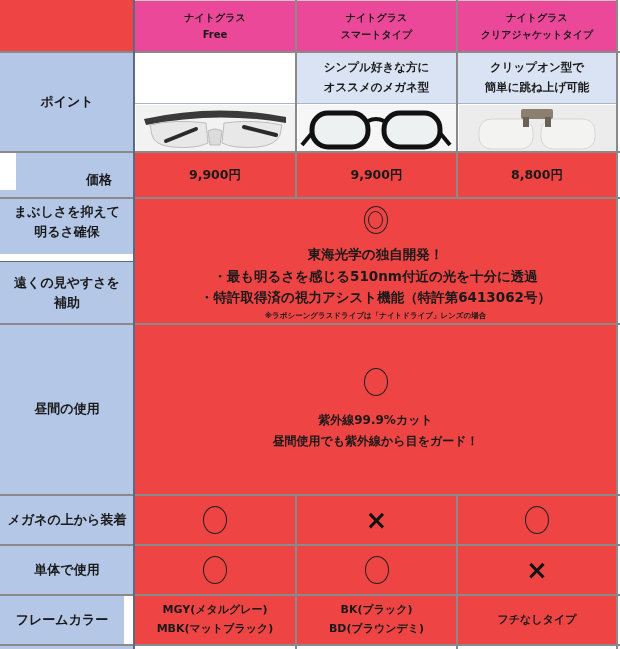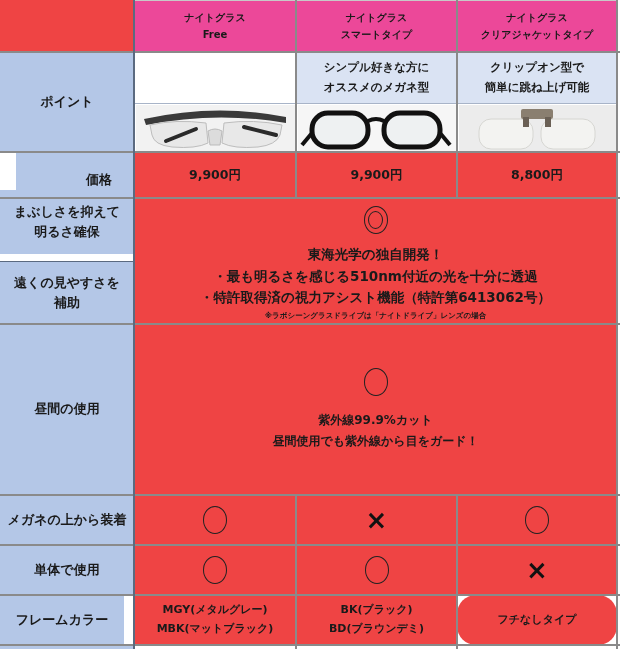--- a/index.html
+++ b/index.html
@@ -153,21 +153,21 @@
     <span>フレームカラー</span>
   </div>
   <div class="cell wh frame" style="left:134px;top:595px;width:162px;height:50px;">
     <span>MGY(メタルグレー)</span>
     <span>MBK(マットブラック)</span>
   </div>
   <div class="cell wh frame" style="left:296px;top:595px;width:161px;height:50px;">
     <span>BK(ブラック)</span>
     <span>BD(ブラウンデミ)</span>
   </div>
-  <div class="cell wh frame" style="left:457px;top:595px;width:160px;height:50px;border-radius:19px;">
+  <div class="cell wh frame" style="left:457px;top:595px;width:160px;height:50px;">
     <span>フチなしタイプ</span>
   </div>
 
   <div class="cell lbl" style="left:0;top:645px;width:134px;height:4px;"></div>
 
   <div class="hline" style="left:134px;top:0;width:483px;height:1px;background:#c8c8c8;"></div>
   <div class="hline" style="left:0;top:51px;width:620px;"></div>
   <div class="hline" style="left:134px;top:103px;width:483px;height:1px;background:#a8b4c8;"></div>
   <div class="hline" style="left:0;top:151px;width:620px;"></div>
   <div class="hline" style="left:0;top:197px;width:620px;"></div>

